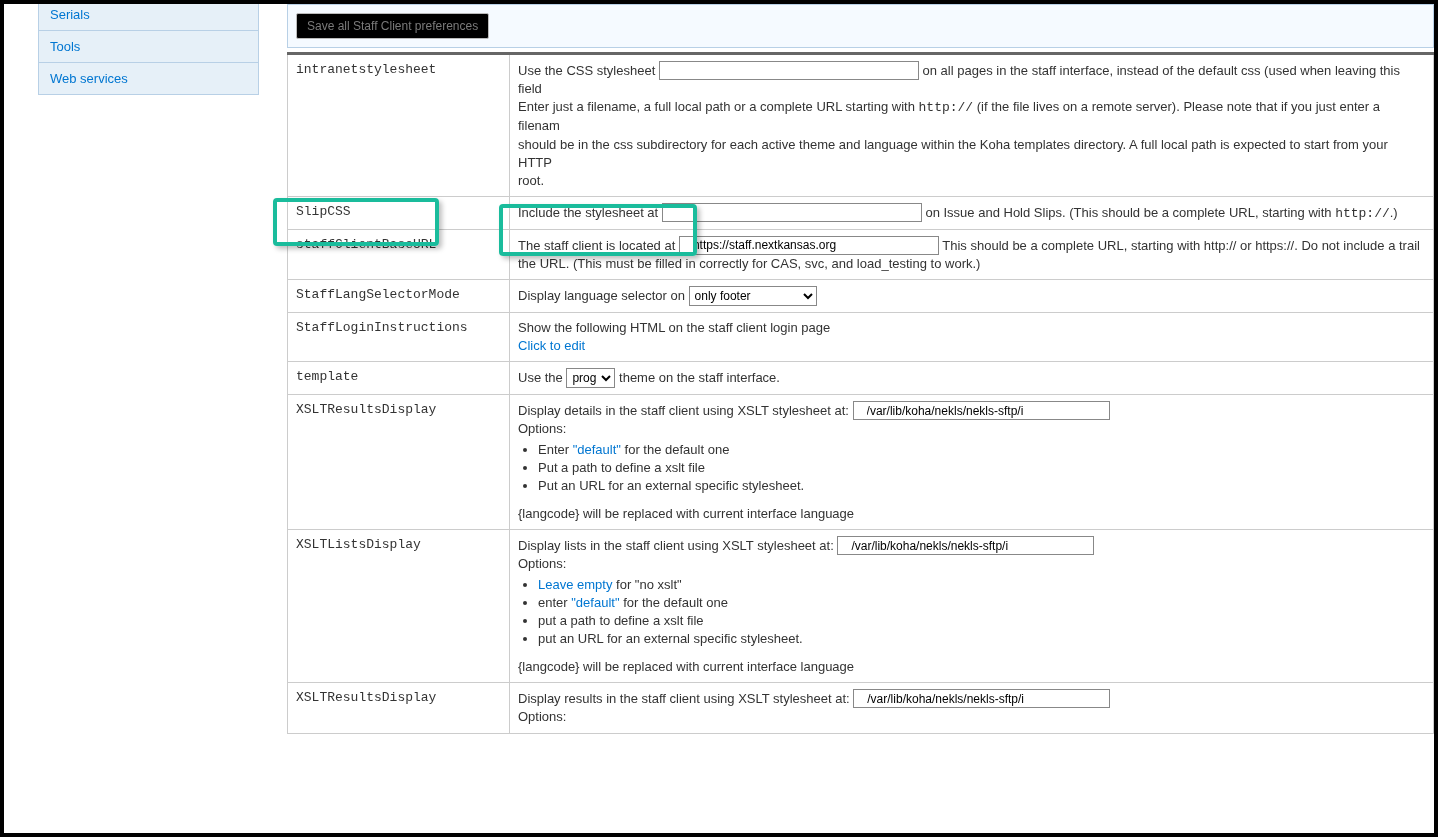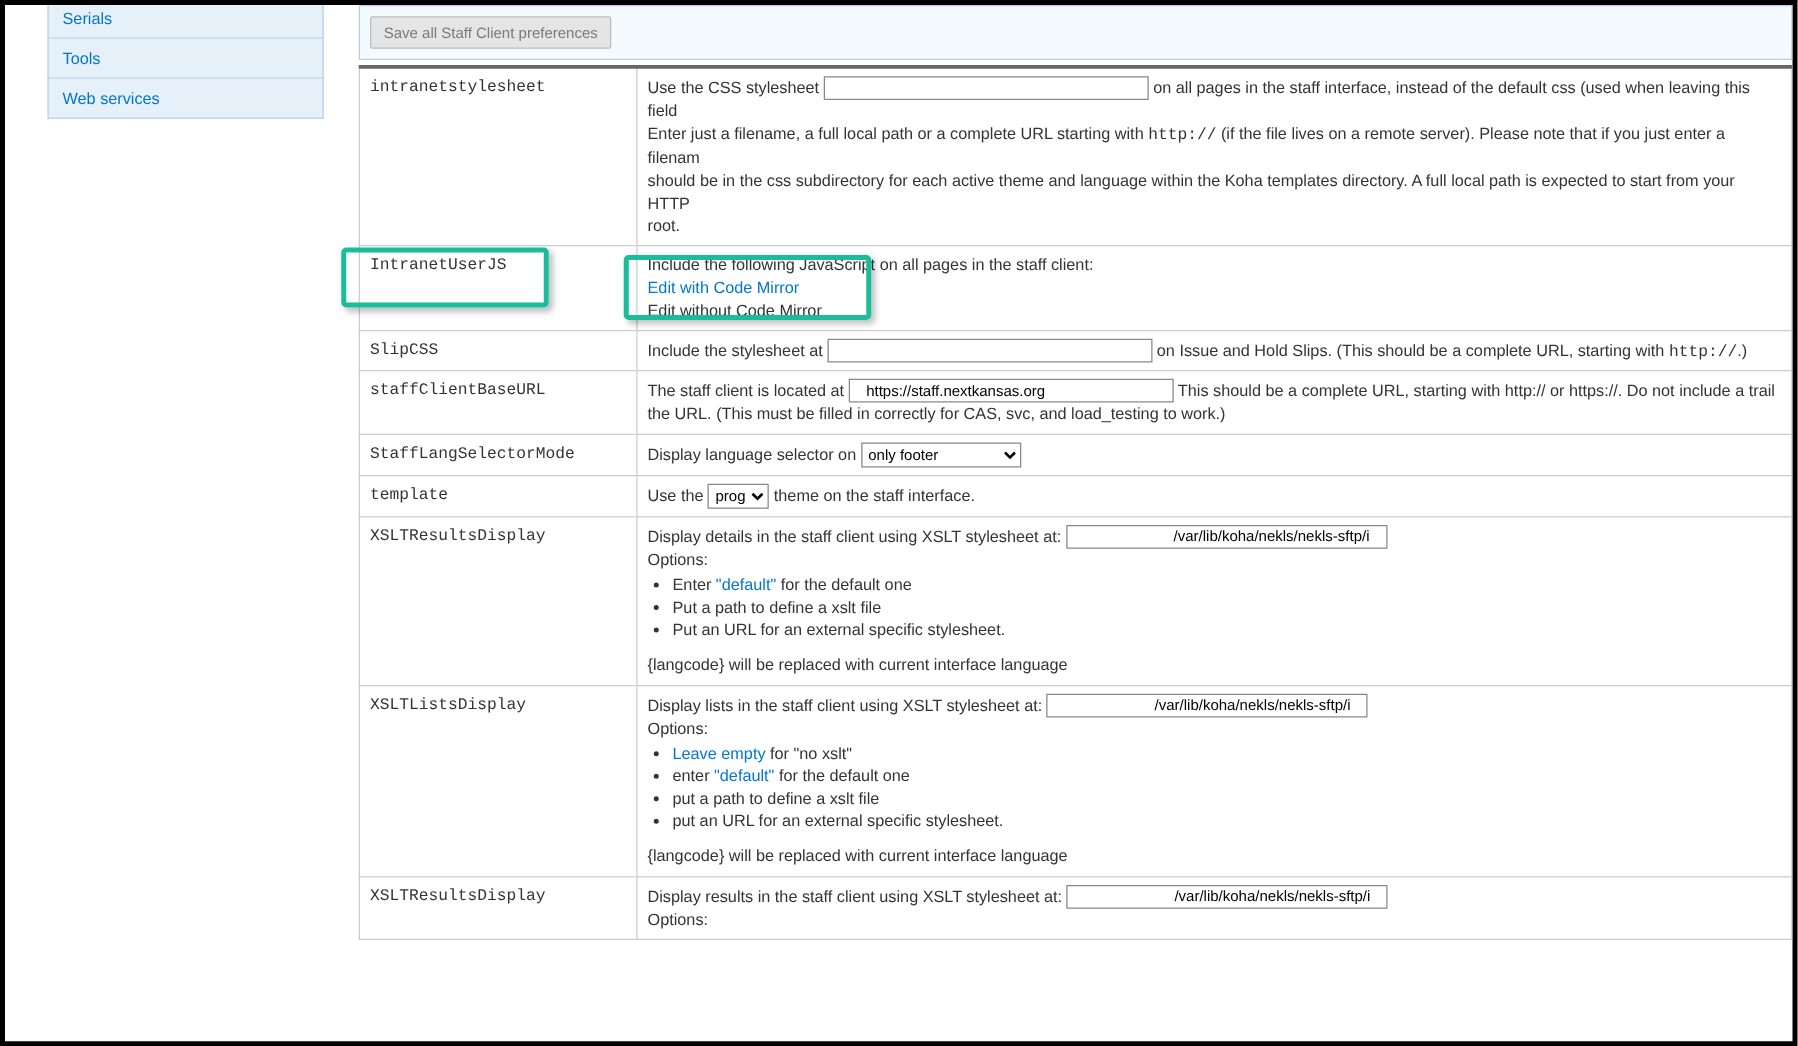--- a/index.html
+++ b/index.html
@@ -56,21 +56,21 @@
     padding: 0 0 0 28px;
     overflow: hidden;
   }
   .save-bar {
     background: #f5faff;
     border: 1px solid #b8d0e6;
     padding: 8px;
     margin-bottom: 4px;
   }
   .save-btn {
-    background: #e5e5e5;
+    background: #000000;
     border: 1px solid #bbb;
     padding: 5px 10px;
     font-size: 12px;
     color: #7a7a7a;
     border-radius: 2px;
     cursor: pointer;
   }
   table.prefs {
     width: 100%;
     border-collapse: collapse;
@@ -96,21 +96,20 @@
   }
   input[type="text"] {
     border: 1px solid #888;
     padding: 1px 13px;
     font-size: 12px;
     height: 19px;
     font-family: inherit;
   }
   .mono-input {
     font-family: "Courier New", monospace;
-    text-align: right;
   }
   select {
     border: 1px solid #888;
     font-size: 12px;
     padding: 1px;
     background: #fff;
   }
   ul.bullets {
     list-style: disc;
     margin-left: 20px;
@@ -152,28 +151,20 @@
         <td>
           <span>Use the CSS stylesheet </span>
           <input type="text" style="width: 260px;">
           <span> on all pages in the staff interface, instead of the default css (used when leaving this field</span><br>
           <span>Enter just a filename, a full local path or a complete URL starting with </span><span class="code">http://</span><span> (if the file lives on a remote server). Please note that if you just enter a filenam</span><br>
           <span>should be in the css subdirectory for each active theme and language within the Koha templates directory. A full local path is expected to start from your HTTP</span><br>
           <span>root.</span>
         </td>
       </tr>
       <tr>
-        <td class="pref-name">IntranetUserJS</td>
-        <td>
-          <span>Include the following JavaScript on all pages in the staff client:</span><br>
-          <a class="link">Edit with Code Mirror</a><br>
-          <span style="color:#333">Edit without Code Mirror</span>
-        </td>
-      </tr>
-      <tr>
         <td class="pref-name">SlipCSS</td>
         <td>
           <span>Include the stylesheet at </span>
           <input type="text" style="width: 260px;">
           <span> on Issue and Hold Slips. (This should be a complete URL, starting with </span><span class="code">http://</span><span>.)</span>
         </td>
       </tr>
       <tr>
         <td class="pref-name">staffClientBaseURL</td>
         <td>
@@ -183,20 +174,27 @@
           <span>the URL. (This must be filled in correctly for CAS, svc, and load_testing to work.)</span>
         </td>
       </tr>
       <tr>
         <td class="pref-name">StaffLangSelectorMode</td>
         <td>
           <span>Display language selector on </span>
           <select style="width:128px">
             <option>only footer</option>
           </select>
+        </td>
+      </tr>
+      <tr>
+        <td class="pref-name">StaffLoginInstructions</td>
+        <td>
+          <span>Show the following HTML on the staff client login page</span><br>
+          <a class="link">Click to edit</a>
         </td>
       </tr>
       <tr>
         <td class="pref-name">template</td>
         <td>
           <span>Use the </span>
           <select>
             <option>prog</option>
           </select>
           <span> theme on the staff interface.</span>

